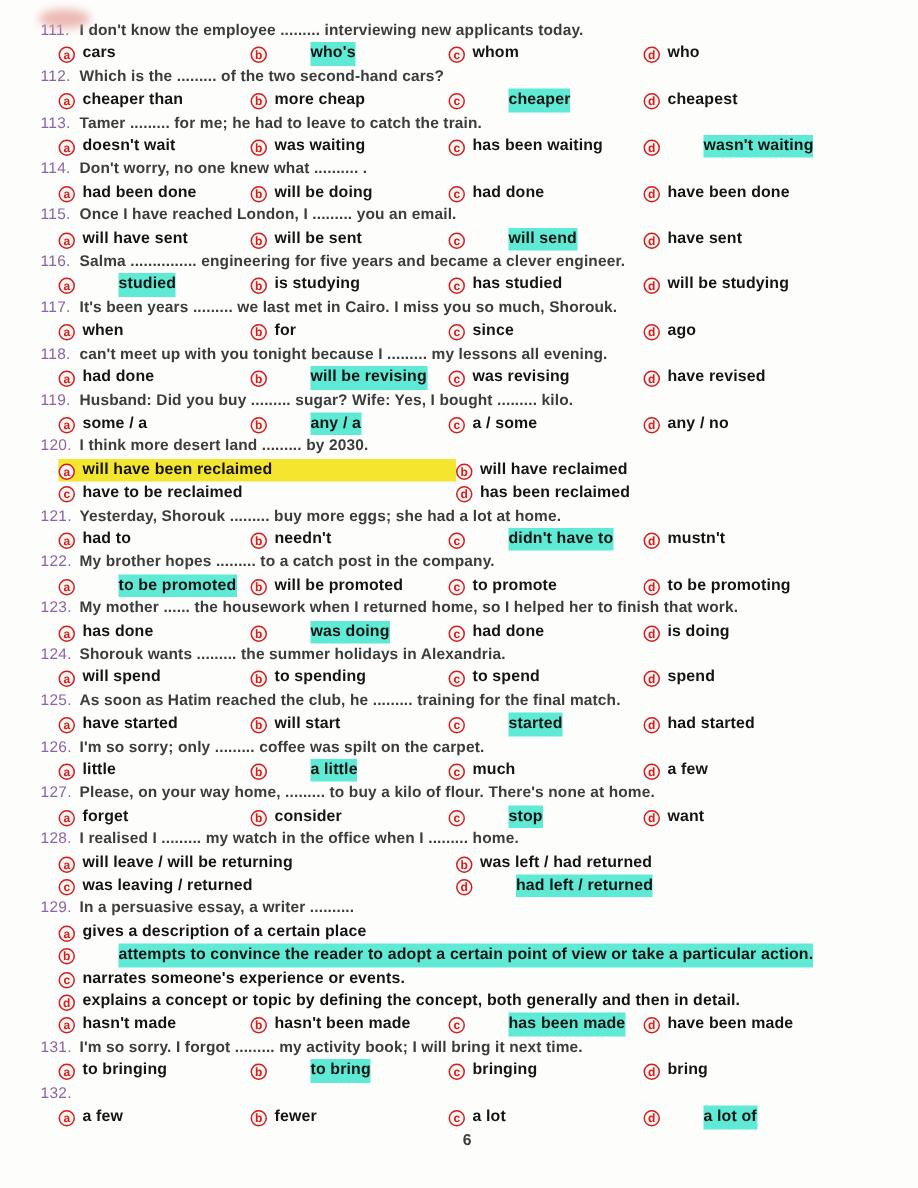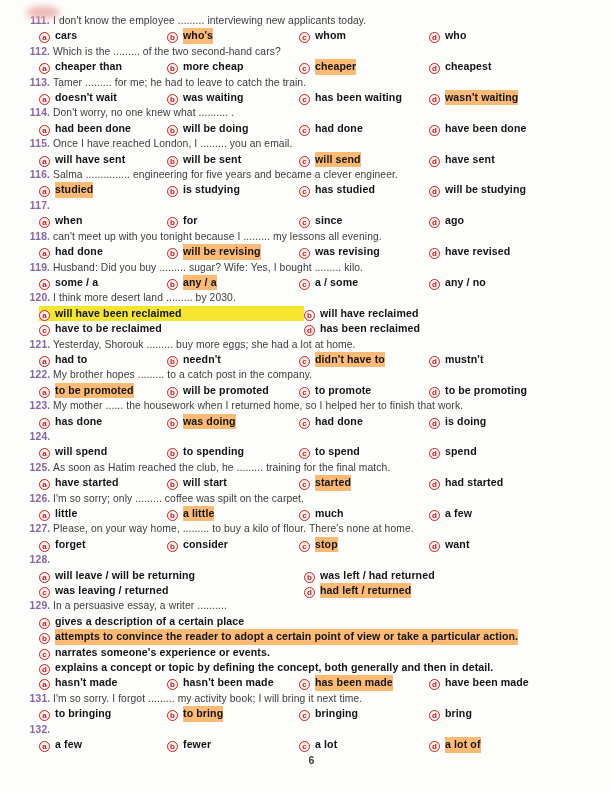--- a/index.html
+++ b/index.html
@@ -11,38 +11,38 @@
     overflow:hidden;
     box-sizing:border-box;
     padding:13px 16px 0 27px;
   }
   #smudge{
     position:absolute;left:26px;top:6px;width:34px;height:13px;
     background:#e8a9a4;border-radius:50%;filter:blur(3px);opacity:.8;
   }
   .q-line{display:flex;align-items:baseline;line-height:15.4px;}
   .q-num{
-    flex:0 0 26px;color:#8a63a8;font-weight:700;font-size:10.3px;
-    text-align:center;letter-spacing:.2px;
+    flex:0 0 26px;color:#8a63a8;font-weight:400;font-size:10.3px;
+    text-align:left;letter-spacing:.2px;
   }
-  .q-text{color:#3c3c3c;font-weight:400;font-size:10.3px;letter-spacing:.1px;}
+  .q-text{color:#3c3c3c;font-weight:700;font-size:10.3px;letter-spacing:.1px;}
   .opts{margin-left:12px;line-height:15.4px;}
   .opts.row4{display:grid;grid-template-columns:128px 132px 130px auto;}
   .opts.row2{display:grid;grid-template-columns:265px auto;}
   .opts.col1{display:block;}
   .opt{display:flex;align-items:baseline;white-space:nowrap;overflow:visible;}
   .opt-letter{
     flex:0 0 11px;width:11px;height:11px;margin-right:5px;
     border:1.5px solid #cf2020;border-radius:50%;
     color:#cf2020;font-weight:700;font-size:8px;line-height:10.5px;
     text-align:center;box-sizing:border-box;background:#fdf3f0;
     position:relative;top:1px;
   }
   .opt-text{color:#141414;font-weight:700;font-size:10.6px;letter-spacing:.1px;}
-  .hl{background:#fdba74;}
+  .hl{background:#5eead4;margin-left:24px;}
   .opt.hl-full{background:#f4e52f;padding-right:3px;}
   #page-num{
     text-align:center;color:#3c3c3c;font-weight:700;font-size:10.5px;
     line-height:15.4px;
   }
 </style>
 </head>
 <body>
 
 <div id="page">
@@ -188,20 +188,21 @@
           </span>
           <span class="opt">
             <span class="opt-letter">d</span>
             <span class="opt-text">will be studying</span>
           </span>
         </div>
       </div>
       <div class="q-block">
         <div class="q-line">
           <span class="q-num">117.</span>
+          <span class="q-text">It's been years ......... we last met in Cairo. I miss you so much, Shorouk.</span>
         </div>
         <div class="opts row4">
           <span class="opt">
             <span class="opt-letter">a</span>
             <span class="opt-text">when</span>
           </span>
           <span class="opt">
             <span class="opt-letter">b</span>
             <span class="opt-text">for</span>
           </span>
@@ -355,20 +356,21 @@
           </span>
           <span class="opt">
             <span class="opt-letter">d</span>
             <span class="opt-text">is doing</span>
           </span>
         </div>
       </div>
       <div class="q-block">
         <div class="q-line">
           <span class="q-num">124.</span>
+          <span class="q-text">Shorouk wants ......... the summer holidays in Alexandria.</span>
         </div>
         <div class="opts row4">
           <span class="opt">
             <span class="opt-letter">a</span>
             <span class="opt-text">will spend</span>
           </span>
           <span class="opt">
             <span class="opt-letter">b</span>
             <span class="opt-text">to spending</span>
           </span>
@@ -450,20 +452,21 @@
           </span>
           <span class="opt">
             <span class="opt-letter">d</span>
             <span class="opt-text">want</span>
           </span>
         </div>
       </div>
       <div class="q-block">
         <div class="q-line">
           <span class="q-num">128.</span>
+          <span class="q-text">I realised I ......... my watch in the office when I ......... home.</span>
         </div>
         <div class="opts row2">
           <span class="opt">
             <span class="opt-letter">a</span>
             <span class="opt-text">will leave / will be returning</span>
           </span>
           <span class="opt">
             <span class="opt-letter">b</span>
             <span class="opt-text">was left / had returned</span>
           </span>

